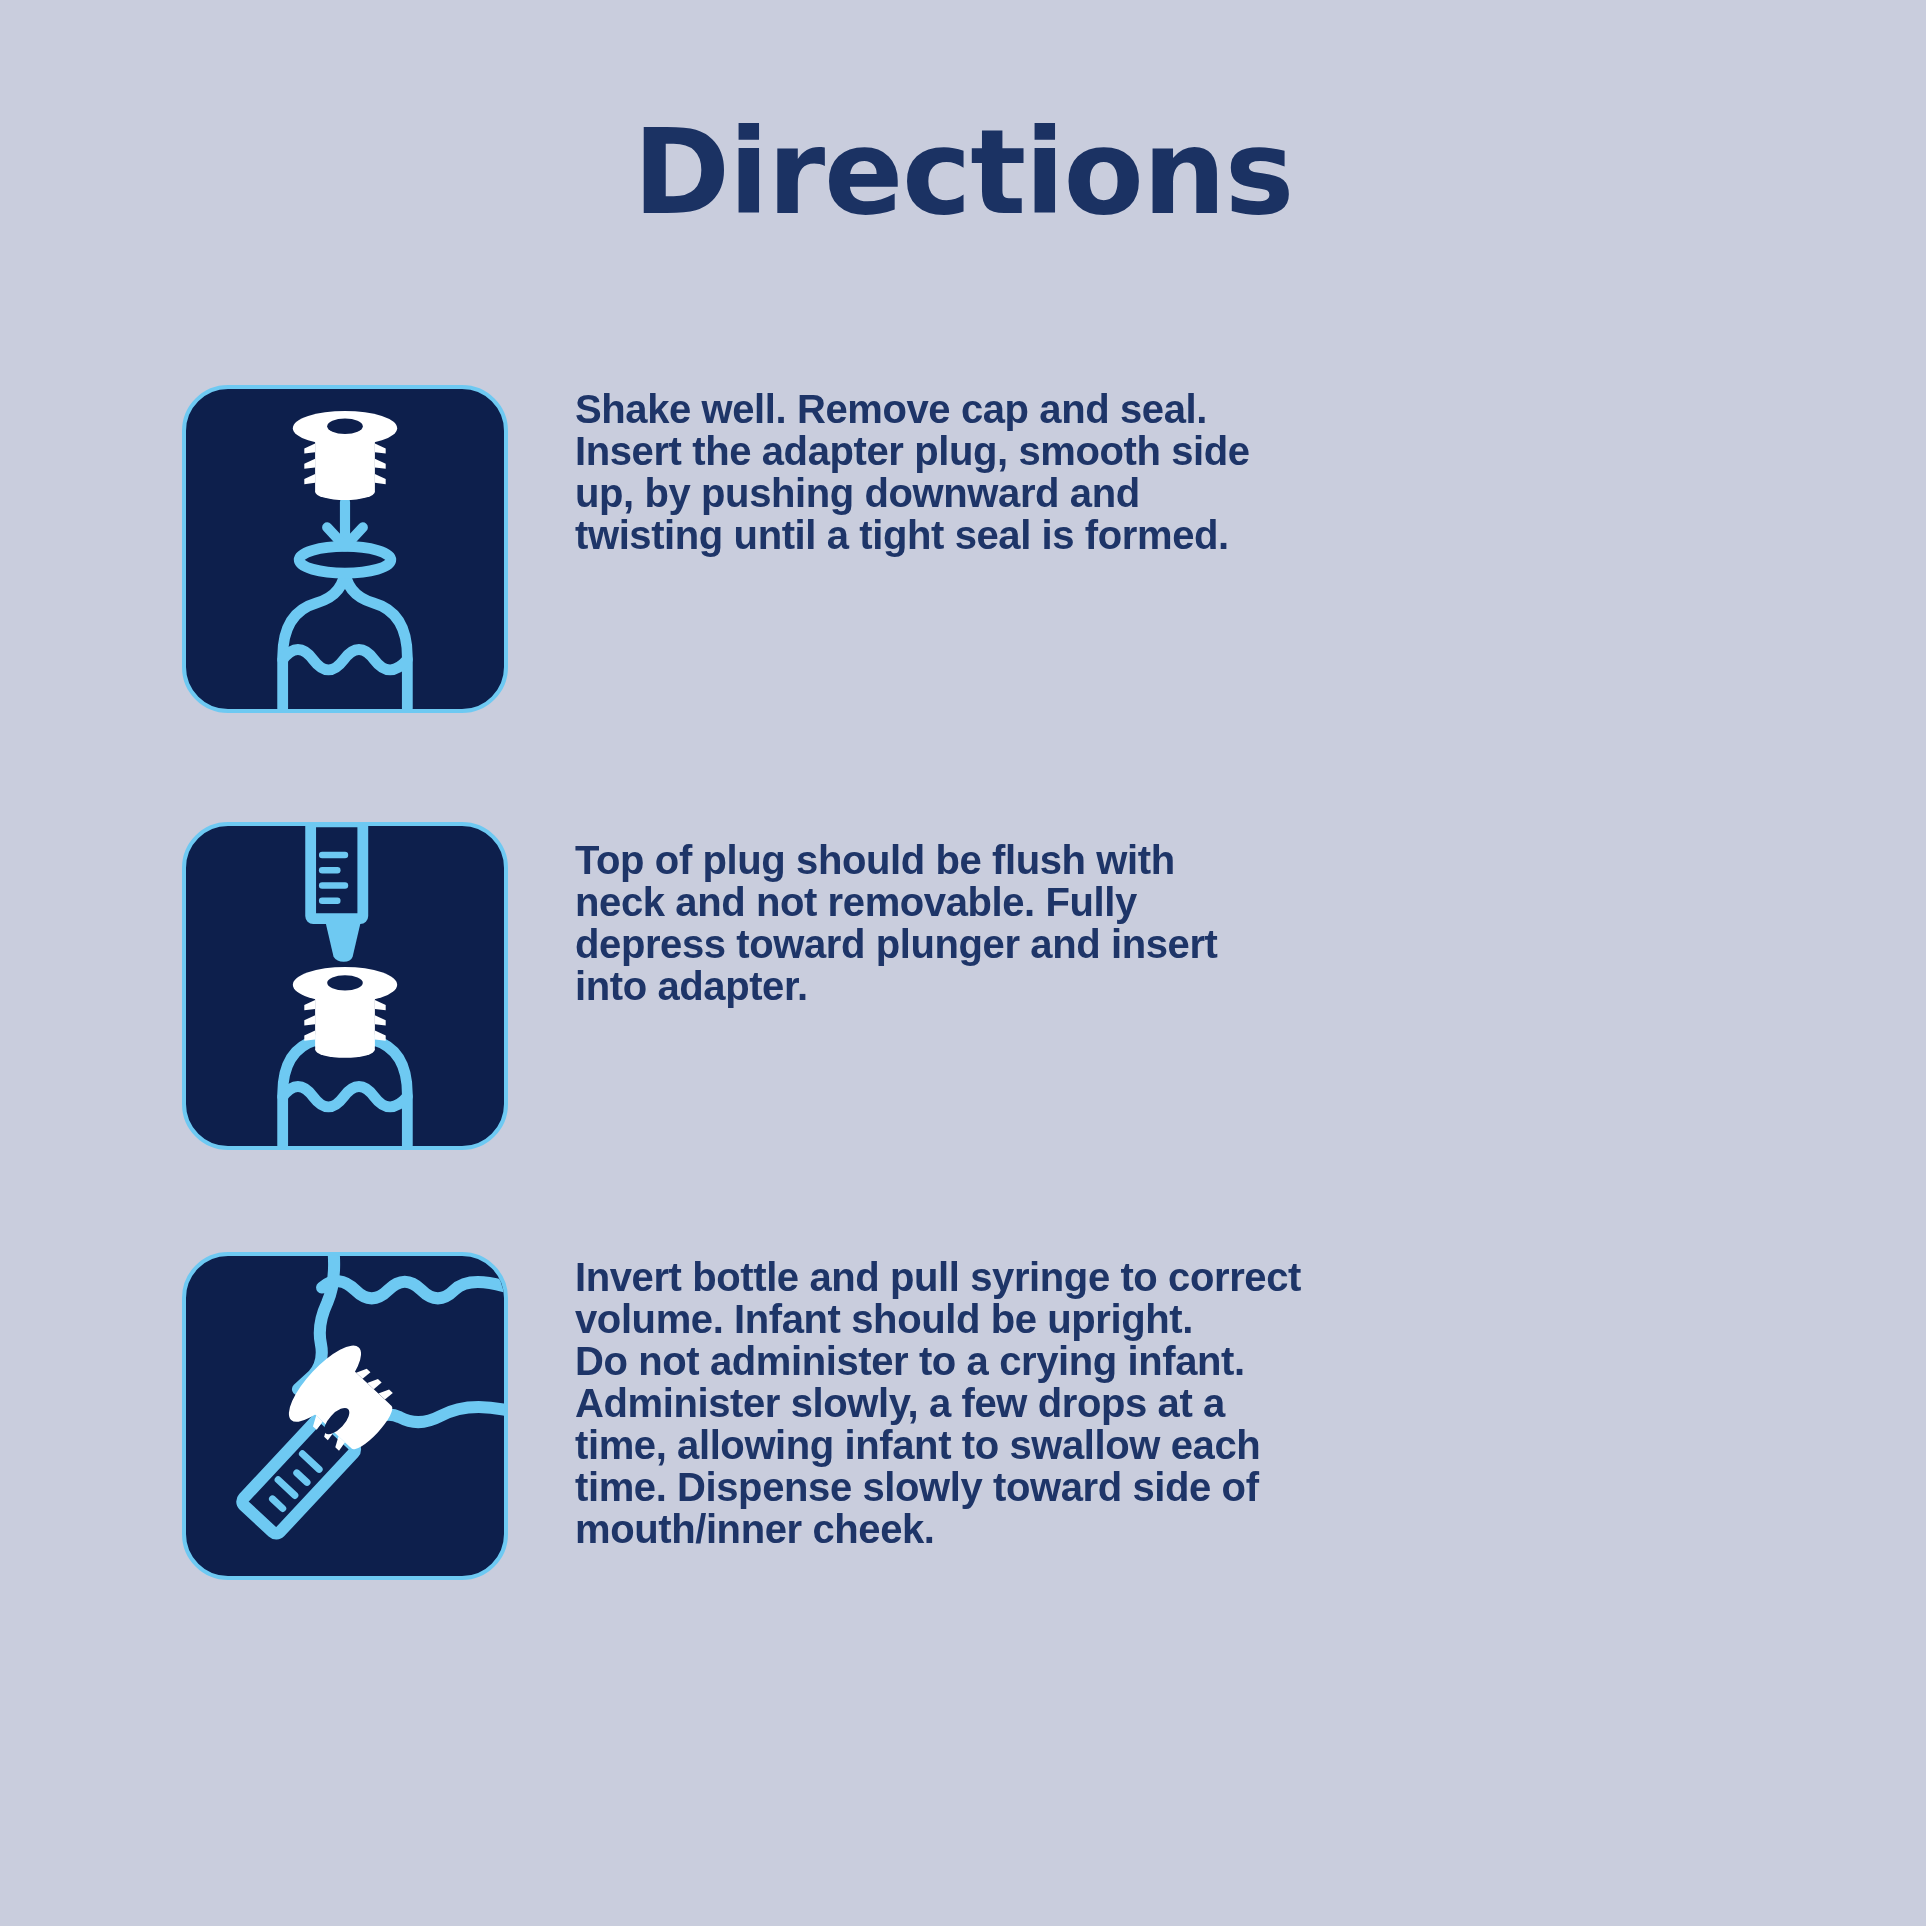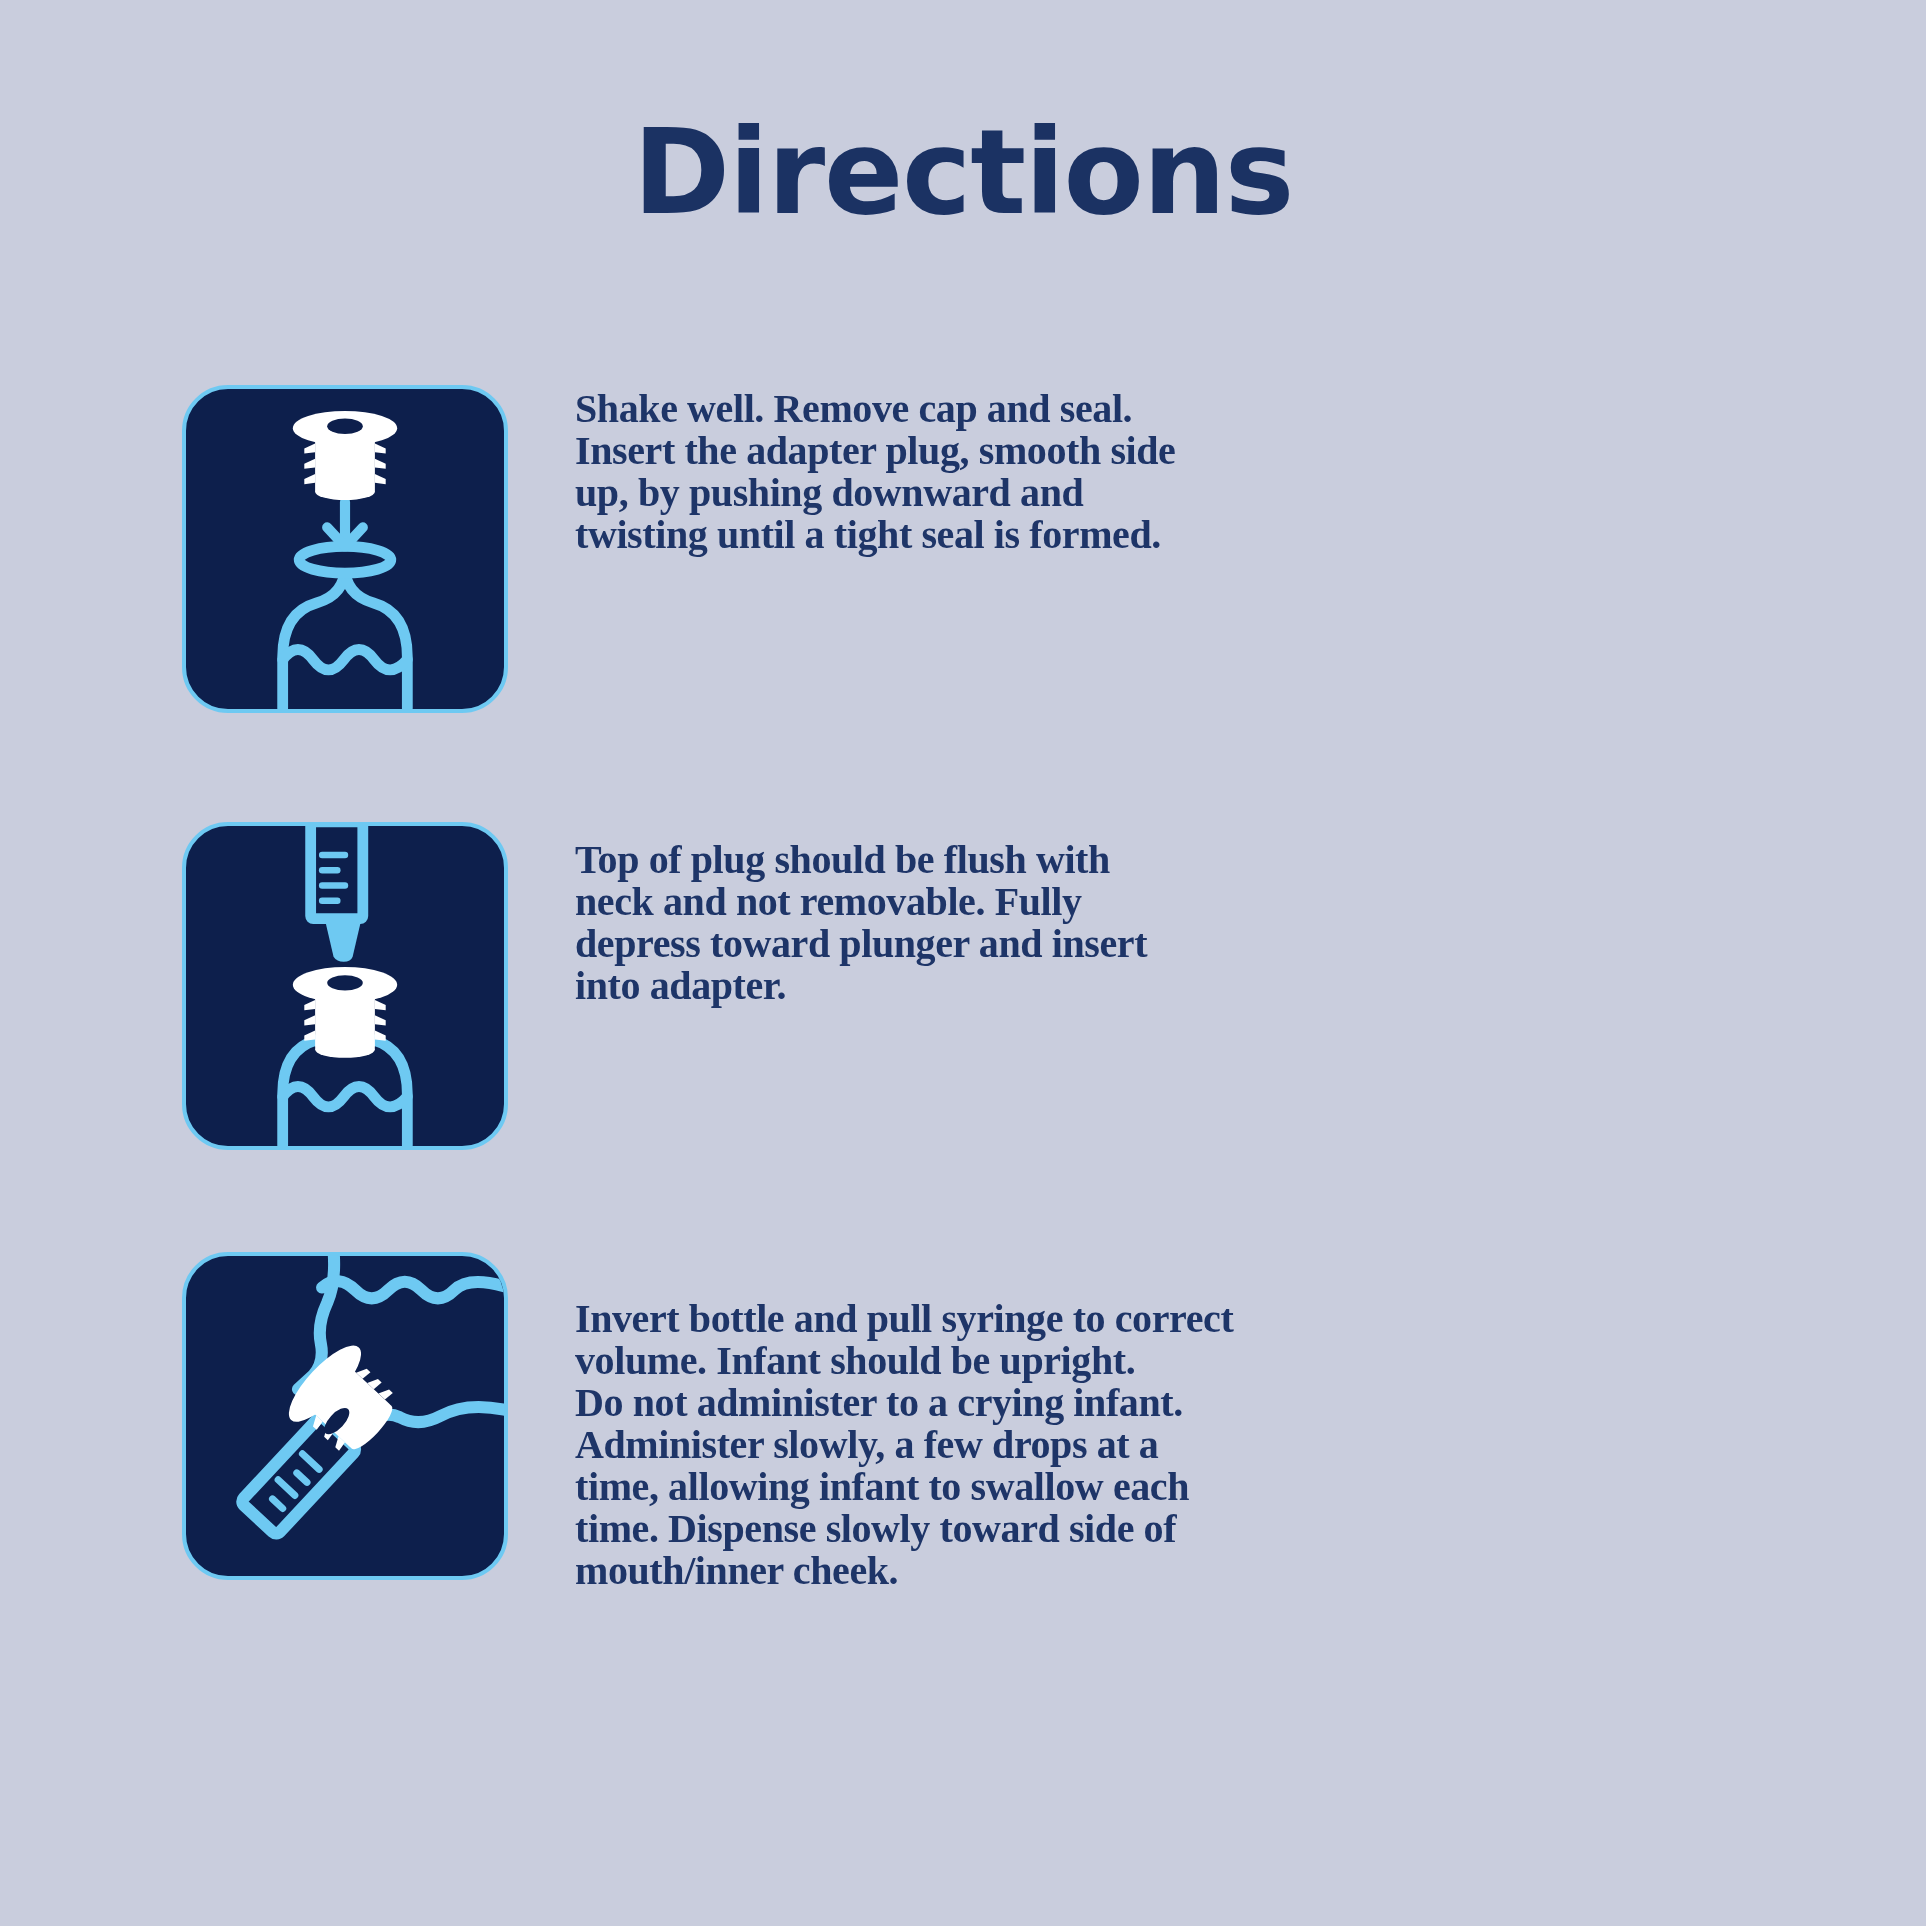--- a/index.html
+++ b/index.html
@@ -65,26 +65,26 @@
 
   .step-text {
     position: absolute;
     left: 393px;
     top: 2.6px;
     width: 1278px;
     font-size: 40px;
     font-weight: 600;
     line-height: 42px;
     color: #1e3568;
-    font-family: Liberation Serif, serif;
+    font-family: Liberation Sans, sans-serif;
     white-space: pre-line;
     letter-spacing: -0.4px;
   }
   #row-1 .step-text { top: 16.7px; }
-  #row-2 .step-text { top: 3.9px; margin-top: 42px; }
+  #row-2 .step-text { top: 3.9px; }
 </style>
 </head>
 <body>
 
 <div id="page">
 
   <div id="title">Directions</div>
 
   <div class="step-row" id="row-0">
     <div class="icon-box">

